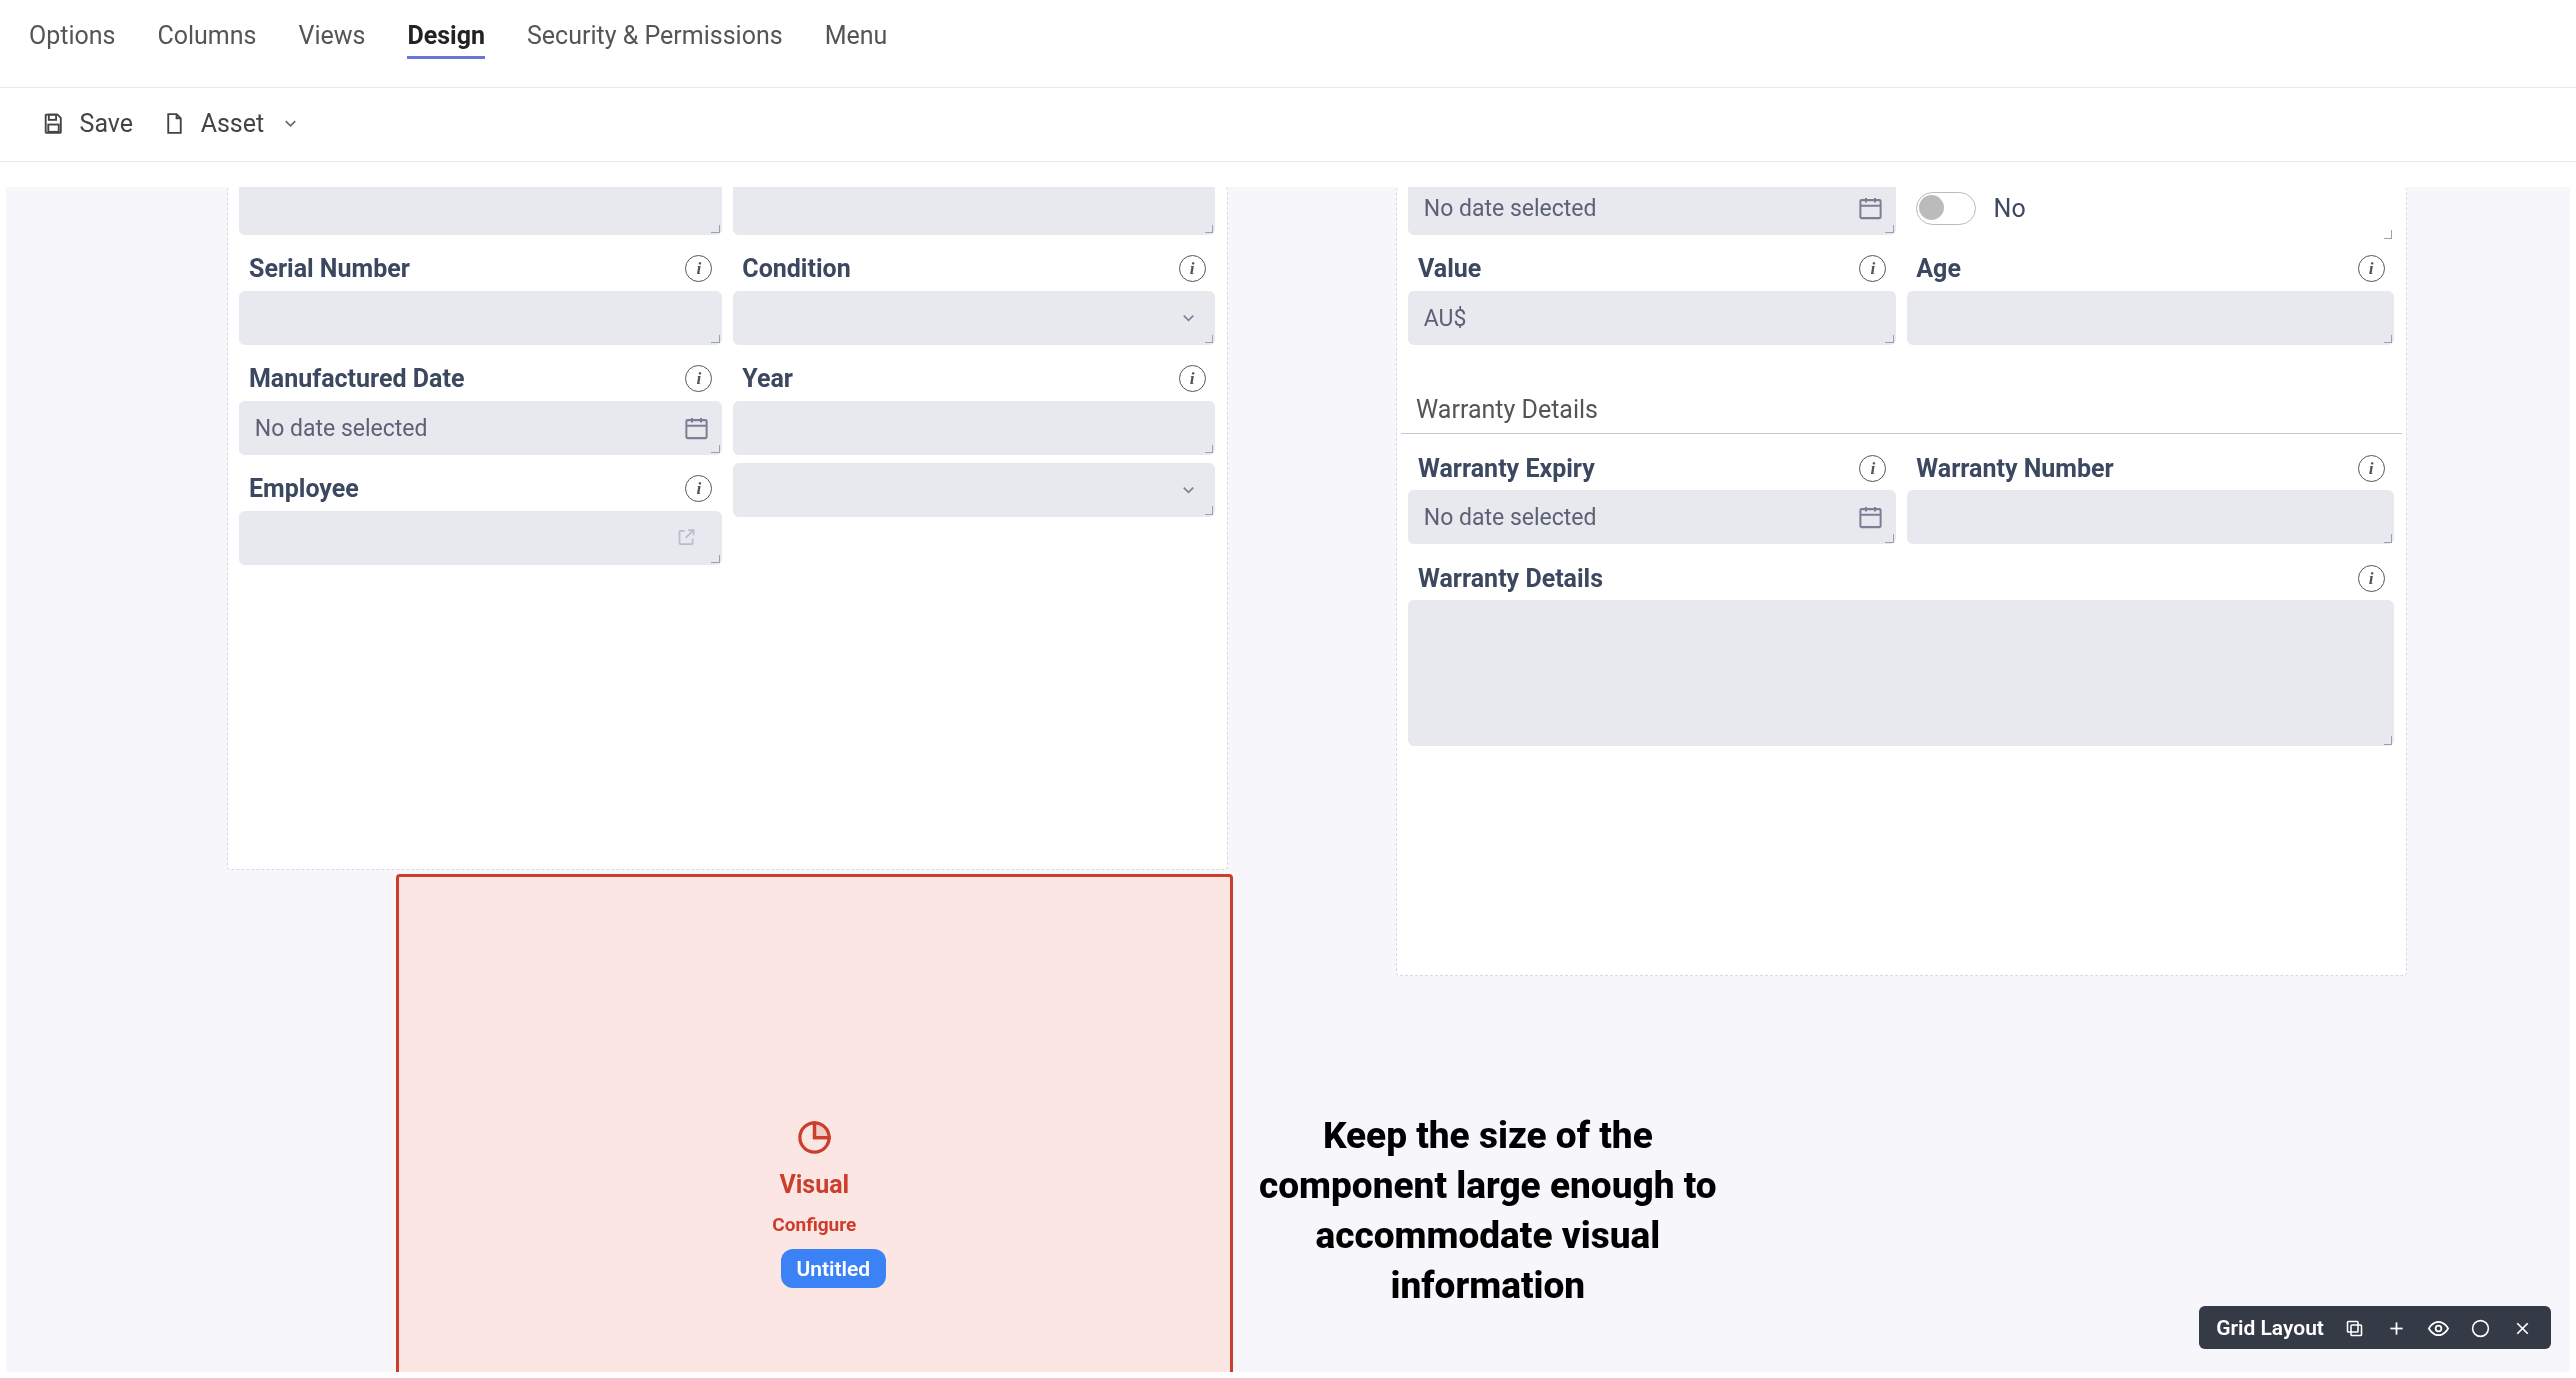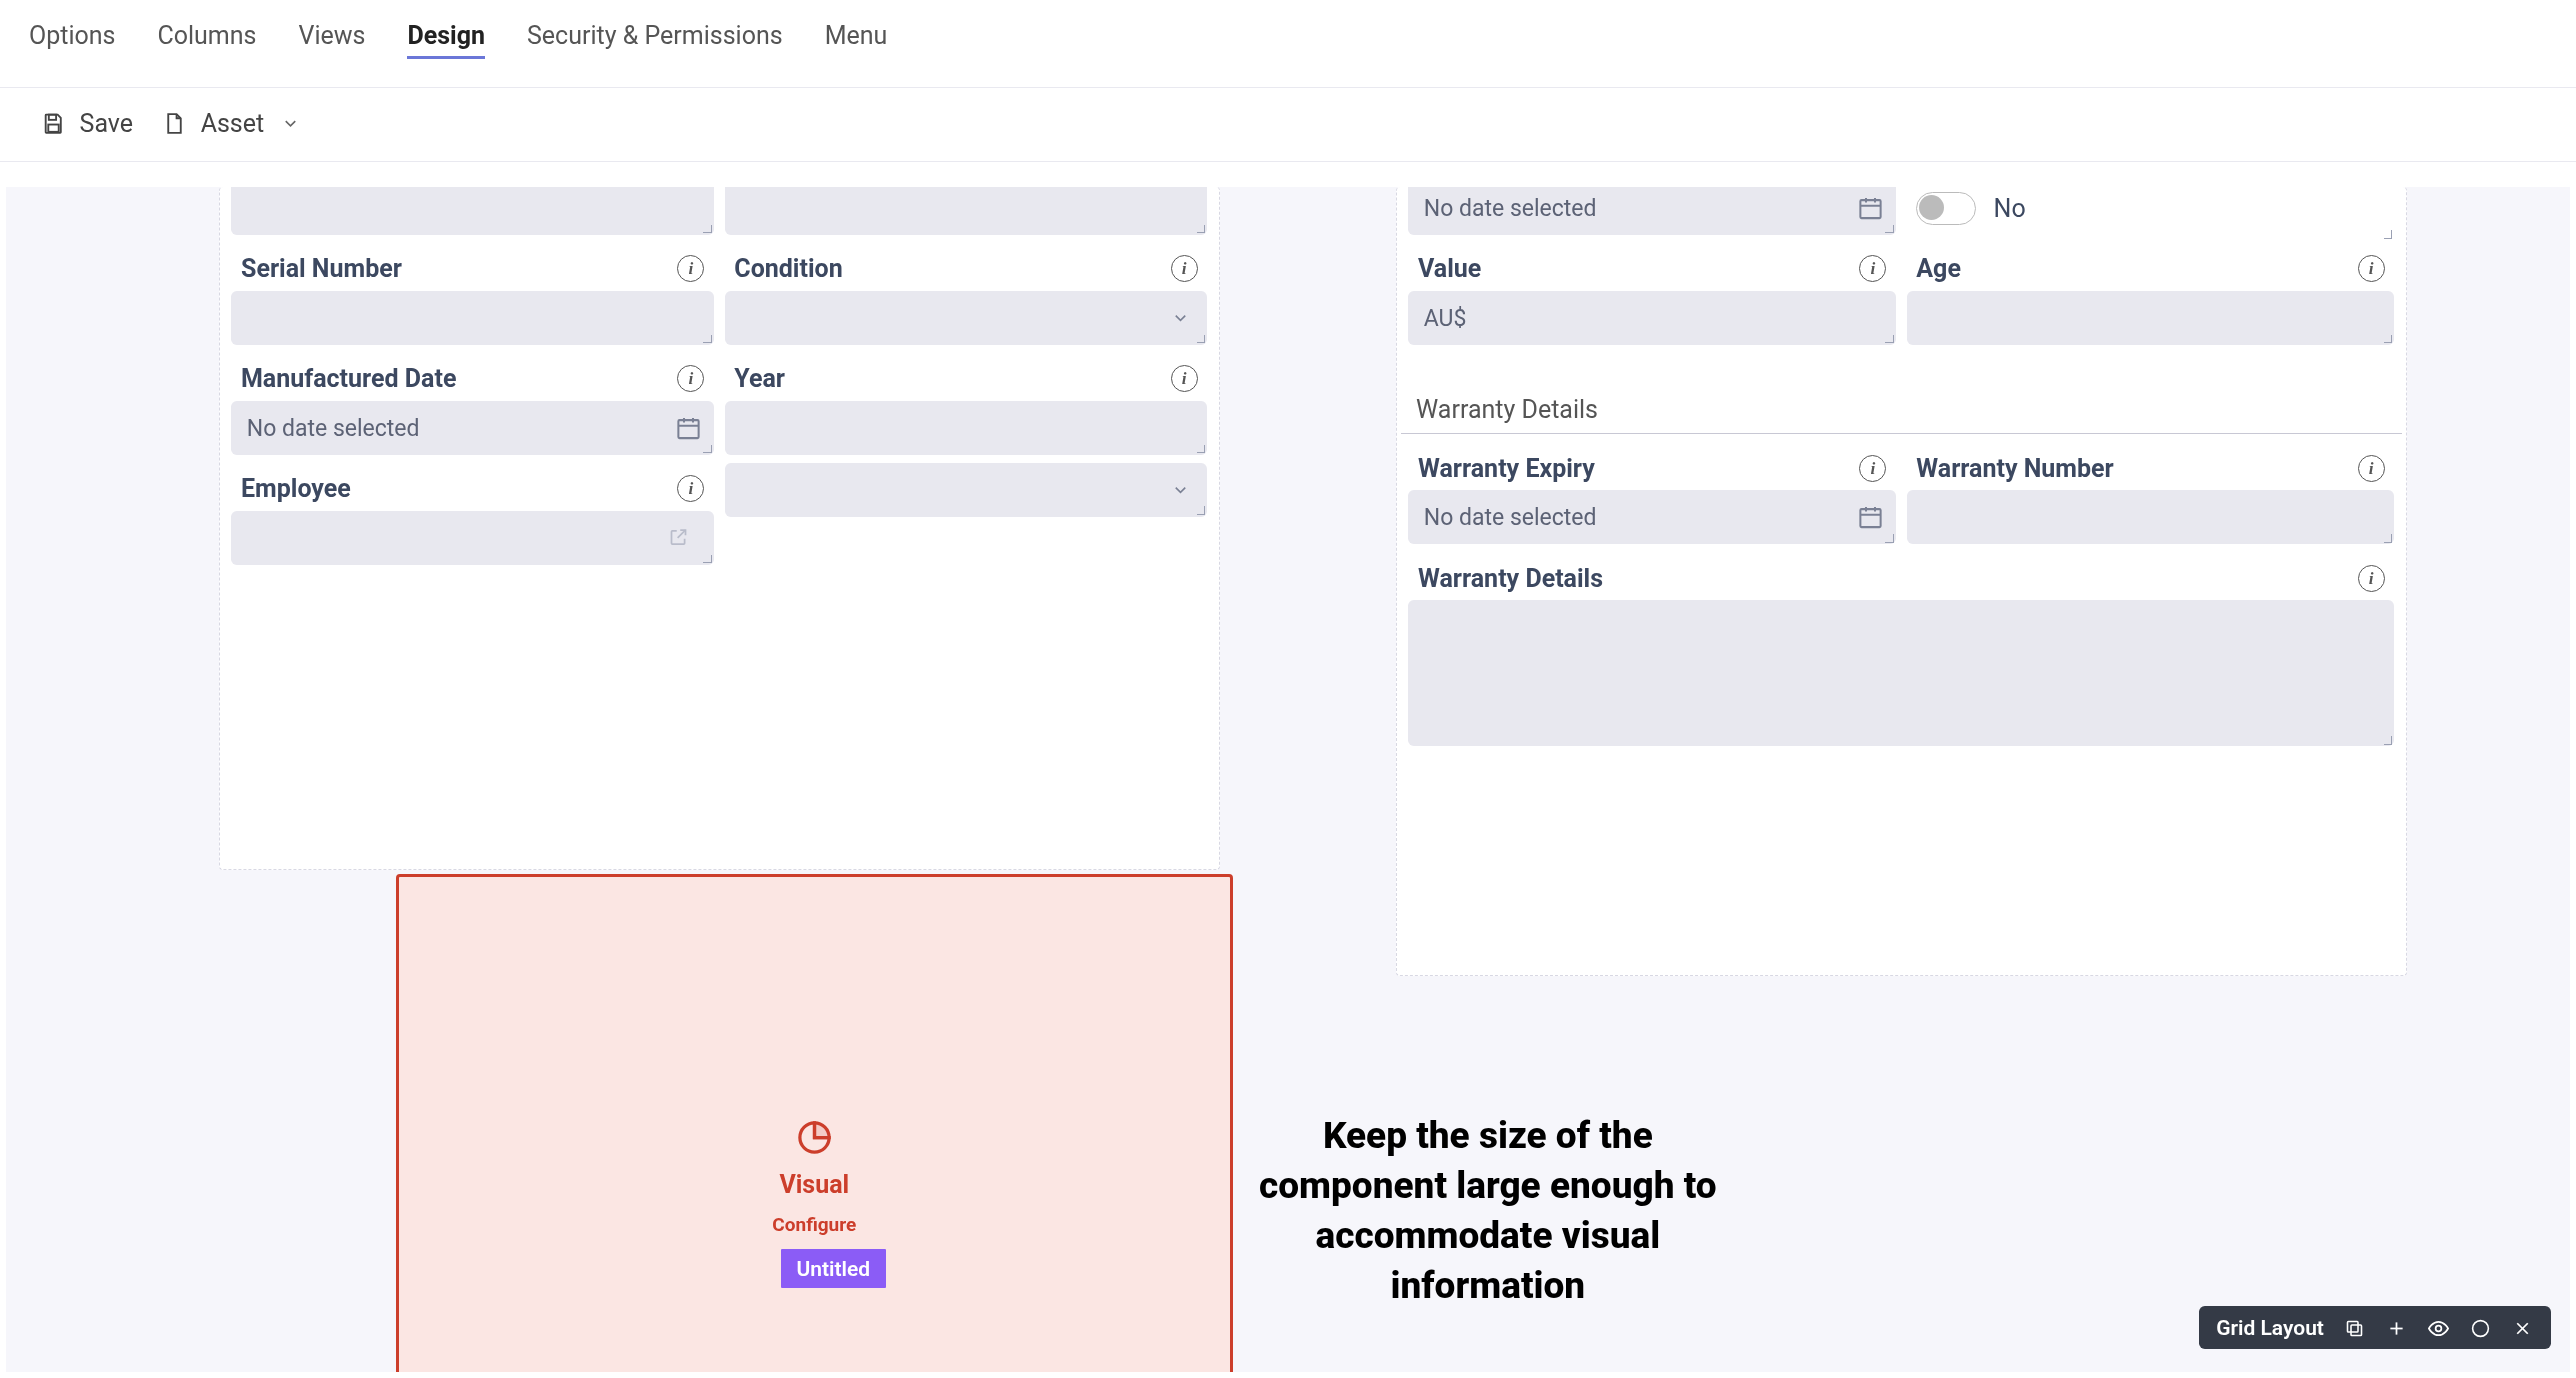--- a/index.html
+++ b/index.html
@@ -44,21 +44,21 @@
     overflow: hidden;
   }
 
   
   .region {
     position: absolute;
     background: #fff;
     border: 1.9px dashed #d8d8e3;
     border-radius: 3.9px;
   }
-  .left-region { left: 213px; top: 0px; width: 1001px; height: 683px; border-top: none; }
+  .left-region { left: 221px; top: 0px; width: 1001px; height: 683px; border-top: none; }
   .right-region { left: 1390px; top: 0px; width: 1011px; height: 789px; border-top: none;}
 
   .row { display: flex; gap: 3px; padding: 0 7.7px; }
   .cell {
     flex: 1;
     position: relative;
   }
   .field-label {
     padding: 11.6px 13.5px 7.7px 13.5px;
     font-size: 25px;
@@ -118,21 +118,21 @@
     border: 3.9px solid #cc3e2b;
     border-radius: 3.9px;
     display: flex;
     flex-direction: column;
     align-items: center;
     justify-content: center;
     gap: 13.5px;
   }
   .visual-title { font-size: 25px; font-weight:700; color:#cc3e2b; }
   .visual-sub { font-size:19px; font-weight:700; color:#cc3e2b; }
-  .visual-badge { background:#8b5cf6; color:#fff; font-size:21px; font-weight:600; padding: 7.7px 15.4px; border-radius:1px;margin-left:38px; }
+  .visual-badge { background:#3b82f6; color:#fff; font-size:21px; font-weight:600; padding: 7.7px 15.4px; border-radius:12px;margin-left:38px; }
   .visual-icon { width: 39px; height: 39px; }
 
   
   .annot {
     position: absolute;
     left: 1251px;
     top: 924px;
     width: 462px;
     font-size: 37px;
     font-weight: 800;

